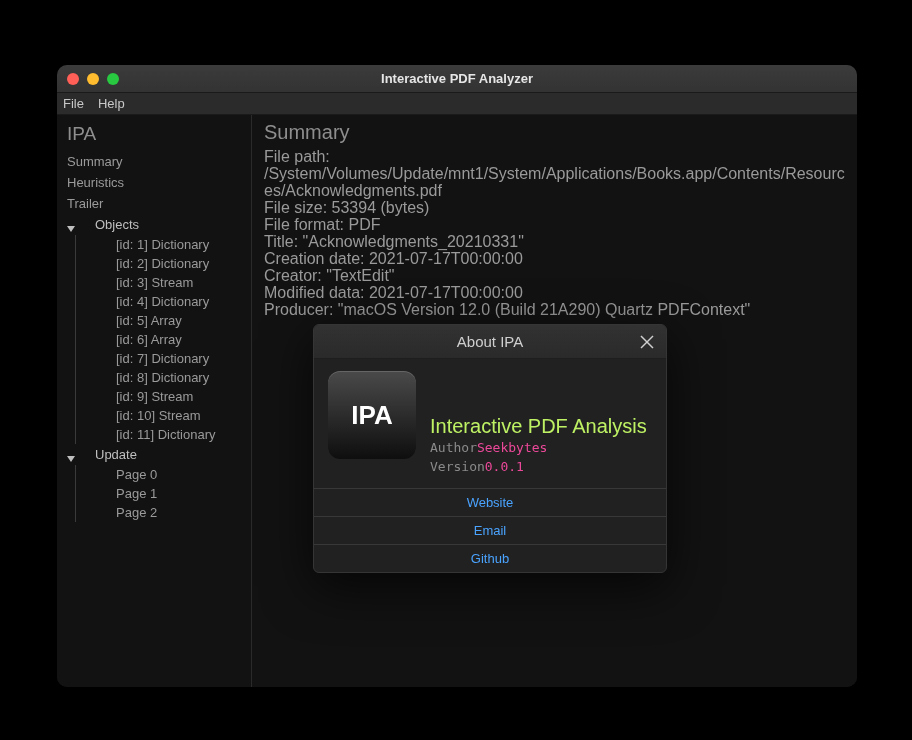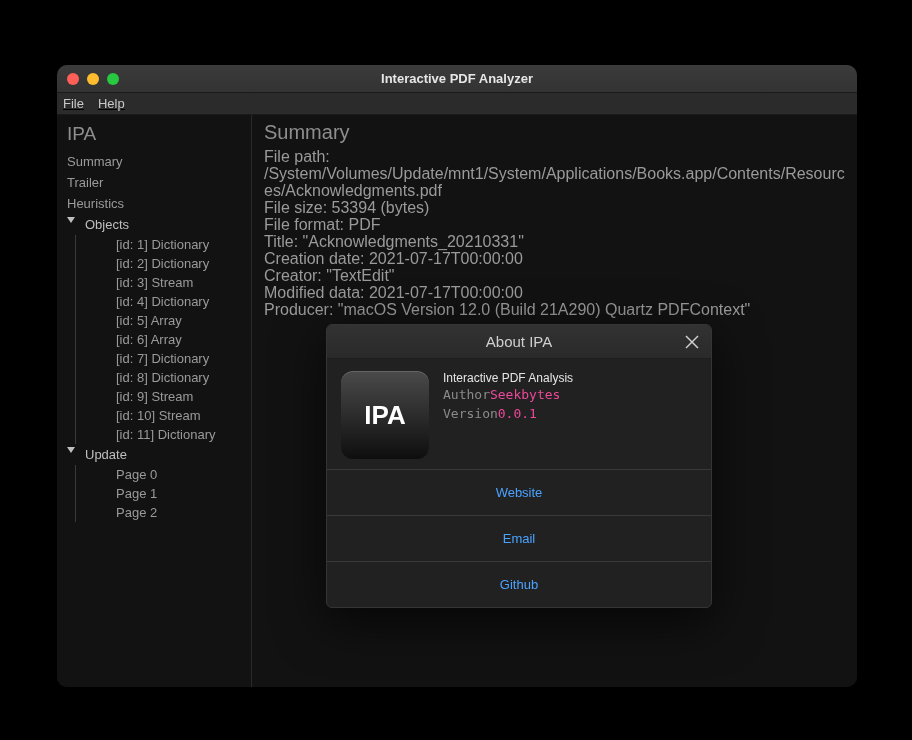--- a/index.html
+++ b/index.html
@@ -53,21 +53,20 @@
     pointer-events: none;
   }
   .menubar {
     height: 22px;
     background: #2b2b2b;
     border-bottom: 1px solid #1a1a1a;
     display: flex;
     align-items: center;
     padding: 0 6px;
     gap: 14px;
-    text-decoration: underline;
   }
   .menubar span {
     color: #c8c8c8;
     font-size: 13px;
     cursor: default;
   }
   .body {
     flex: 1;
     display: flex;
     background: #121212;
@@ -86,25 +85,25 @@
     padding: 2px 10px 6px 10px;
   }
   .nav-item {
     color: #9a9a9a;
     font-size: 13px;
     padding: 3px 10px;
     cursor: default;
   }
   .tree-header {
     display: flex;
-    align-items: flex-start;
+    align-items: flex-end;
     color: #bfbfbf;
     font-size: 13px;
     padding: 3px 6px 3px 10px;
-    gap: 10px;
+    gap: 20px;
     cursor: default;
   }
   .caret {
     width: 0; height: 0;
     border-left: 4px solid transparent;
     border-right: 4px solid transparent;
     border-top: 6px solid #bfbfbf;
     flex-shrink: 0;
   }
   .tree-children {
@@ -134,23 +133,23 @@
   .content-line {
     font-size: 16px;
     line-height: 17px;
     color: #9a9a9a;
     word-break: break-all;
   }
 
   
   .modal {
     position: absolute;
-    left: 326px;
+    left: 313px;
     top: 324px;
-    width: 386px;
+    width: 354px;
     background: #212121;
     border: 1px solid #353535;
     border-radius: 6px;
     box-shadow: 0 14px 50px rgba(0,0,0,0.7);
     overflow: hidden;
   }
   .modal-header {
     background: linear-gradient(#323232, #2a2a2a);
     height: 34px;
     display: flex;
@@ -184,43 +183,44 @@
     justify-content: center;
     color: #fff;
     font-size: 26px;
     font-weight: 800;
     font-family: Arial, sans-serif;
     flex-shrink: 0;
     box-shadow: inset 0 1px 0 rgba(255,255,255,0.15);
   }
   .modal-info { flex: 1; }
   .modal-title2 {
-    color: #e5e5e5;
-    font-size: 12px;
+    color: #bef264;
+    font-size: 20px;
     margin-bottom: 2px;
+    margin-top: 44px;
   }
   .modal-desc {
     color: #bdbdbd;
     font-size: 12px;
     line-height: 14px;
     margin-bottom: 8px;
   }
   .modal-kv {
     display: flex;
     gap: 0;
     font-size: 13px;
     margin-bottom: 4px;
   }
   .modal-kv .k { color: #8a8a8a; font-family: ui-monospace, Menlo, monospace; }
   .modal-kv .v { color: #ec4899; font-family: ui-monospace, Menlo, monospace; }
   .modal-links { }
   .modal-link {
     border-top: 1px solid #383838;
     text-align: center;
-    padding: 15px 0;
+    padding: 6px 0;
     color: #4aa3ff;
     font-size: 13px;
     cursor: pointer;
   }
 </style>
 </head>
 <body>
 
 <div class="window">
   <div class="titlebar">
@@ -234,22 +234,22 @@
 
   <div class="menubar">
     <span>File</span>
     <span>Help</span>
   </div>
 
   <div class="body">
     <div class="sidebar">
       <div class="sidebar-title">IPA</div>
       <div class="nav-item">Summary</div>
+      <div class="nav-item">Heuristics</div>
       <div class="nav-item">Trailer</div>
-      <div class="nav-item">Heuristics</div>
 
       <div class="tree-header">
         <div class="caret"></div>
         <span>Objects</span>
       </div>
       <div class="tree-children">
         <div class="tree-item">[id: 1] Dictionary</div>
         <div class="tree-item">[id: 2] Dictionary</div>
         <div class="tree-item">[id: 3] Stream</div>
         <div class="tree-item">[id: 4] Dictionary</div>

